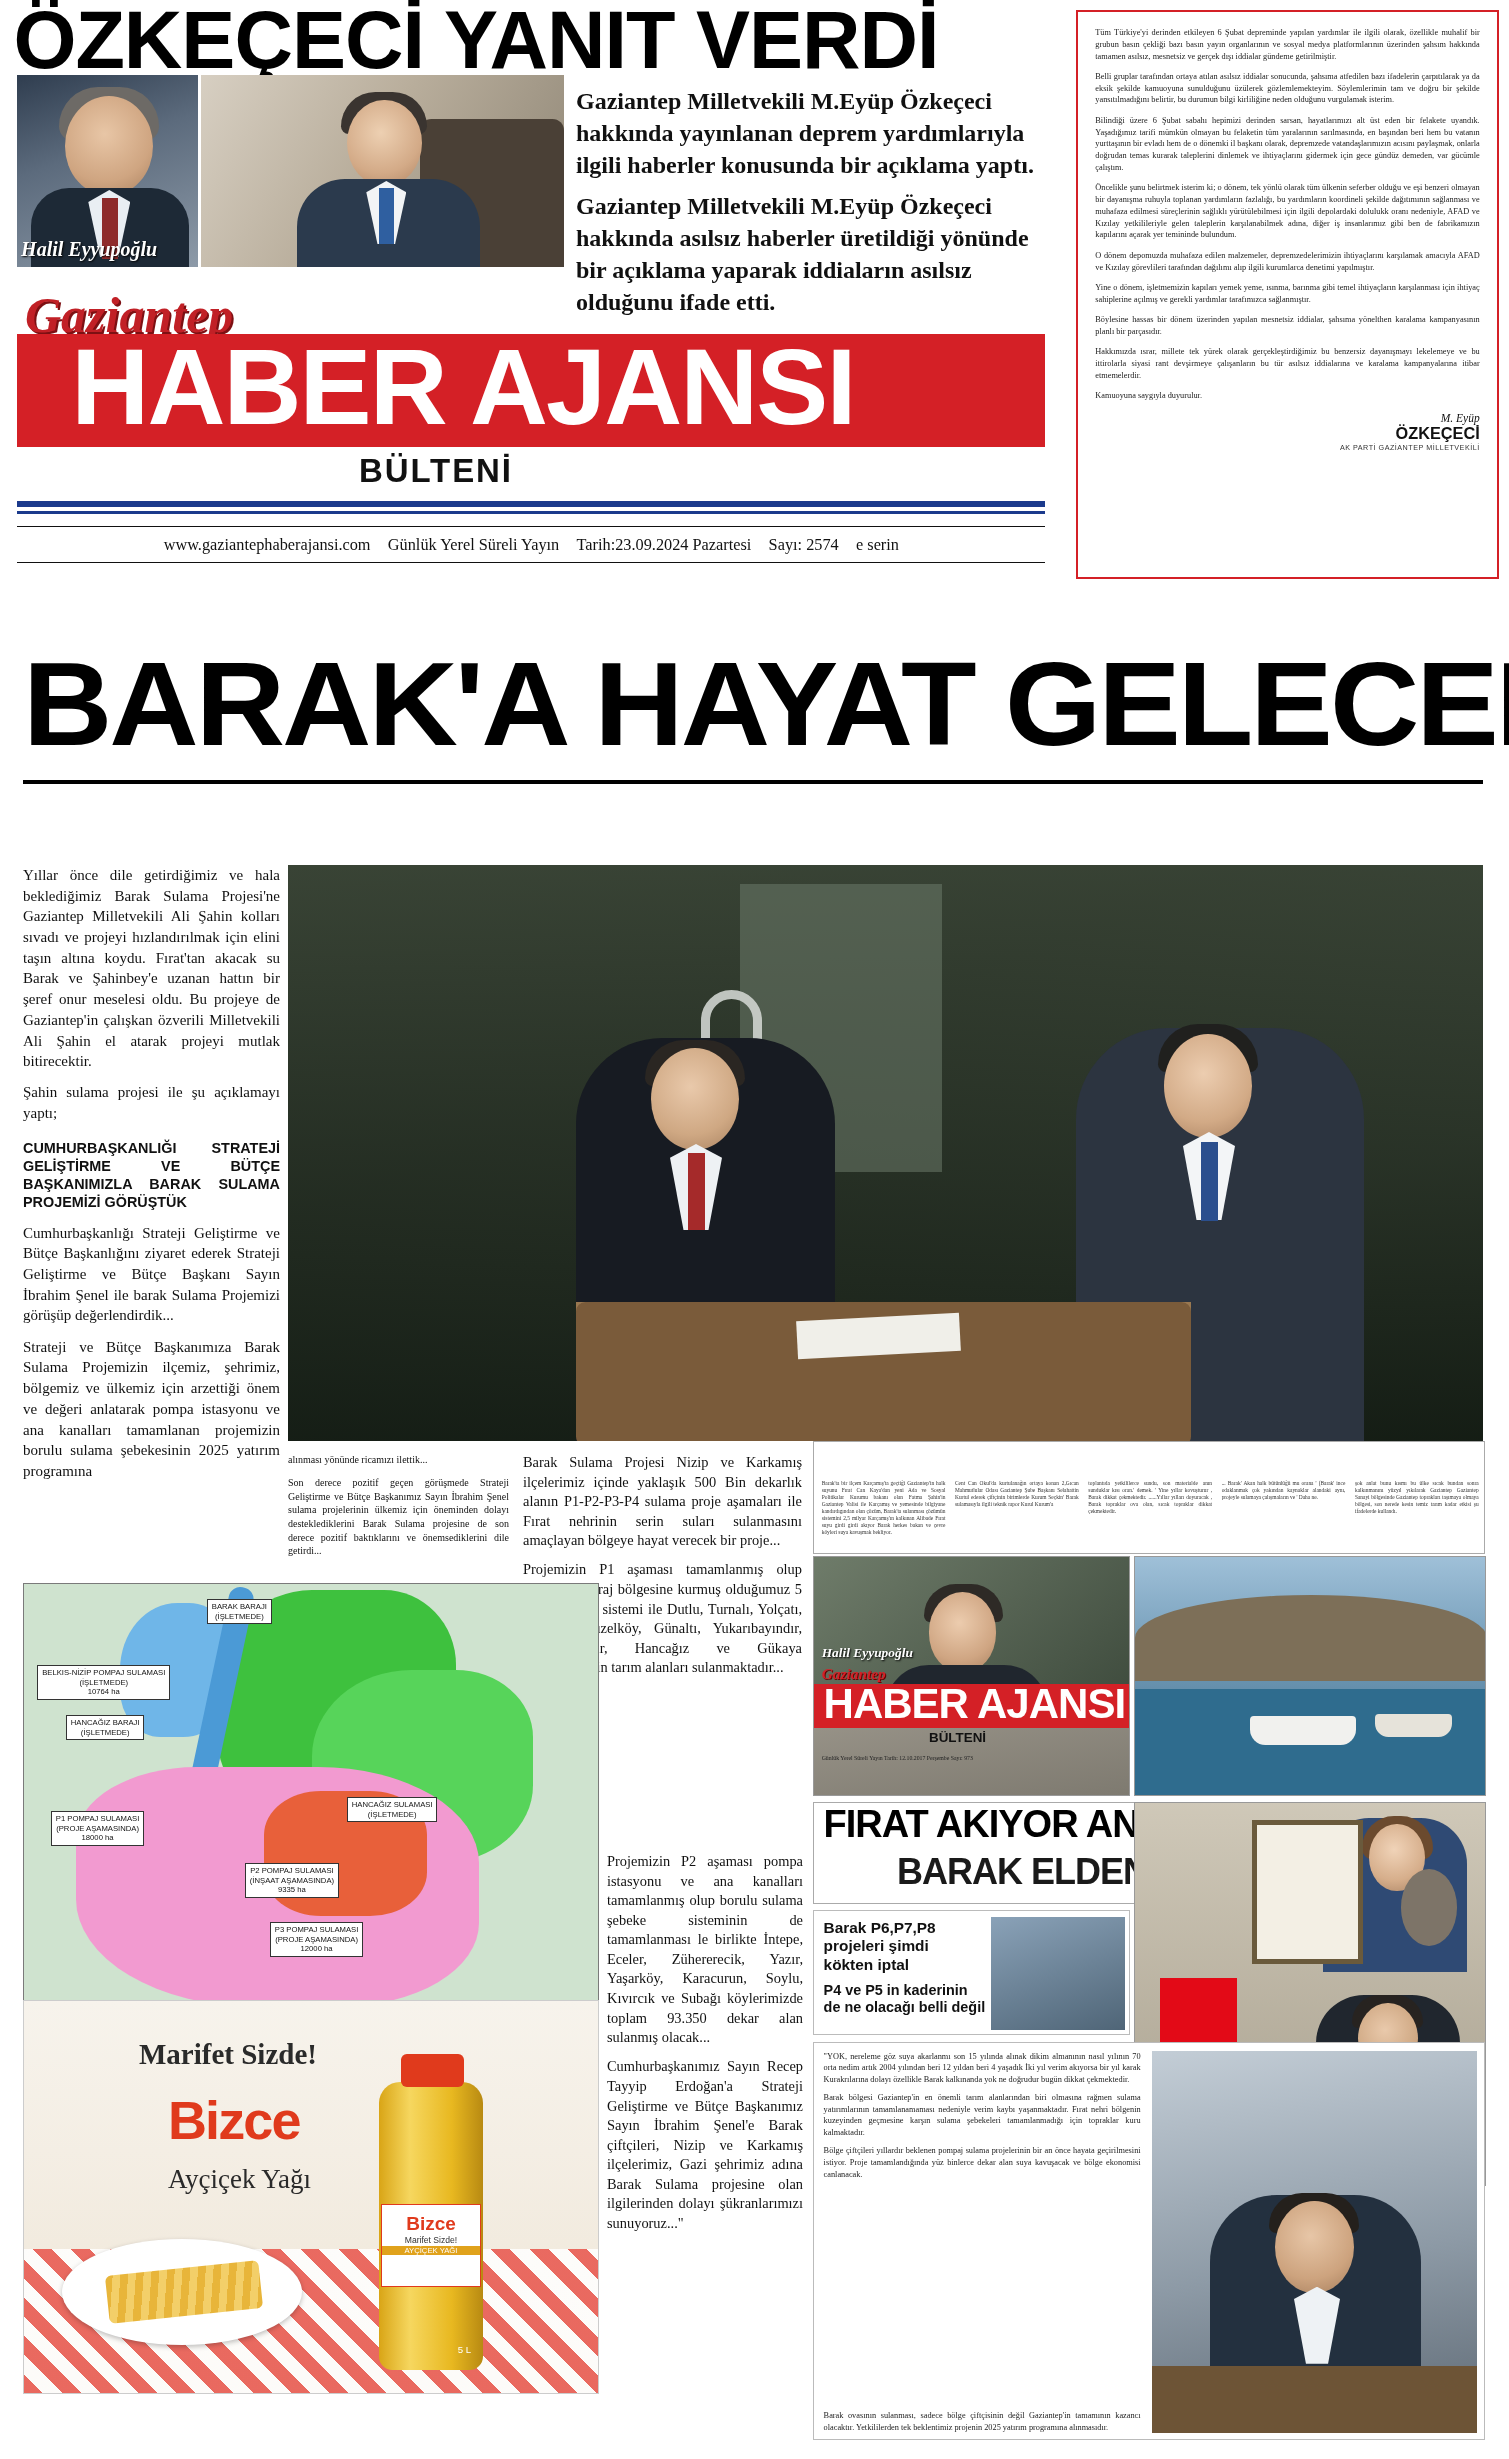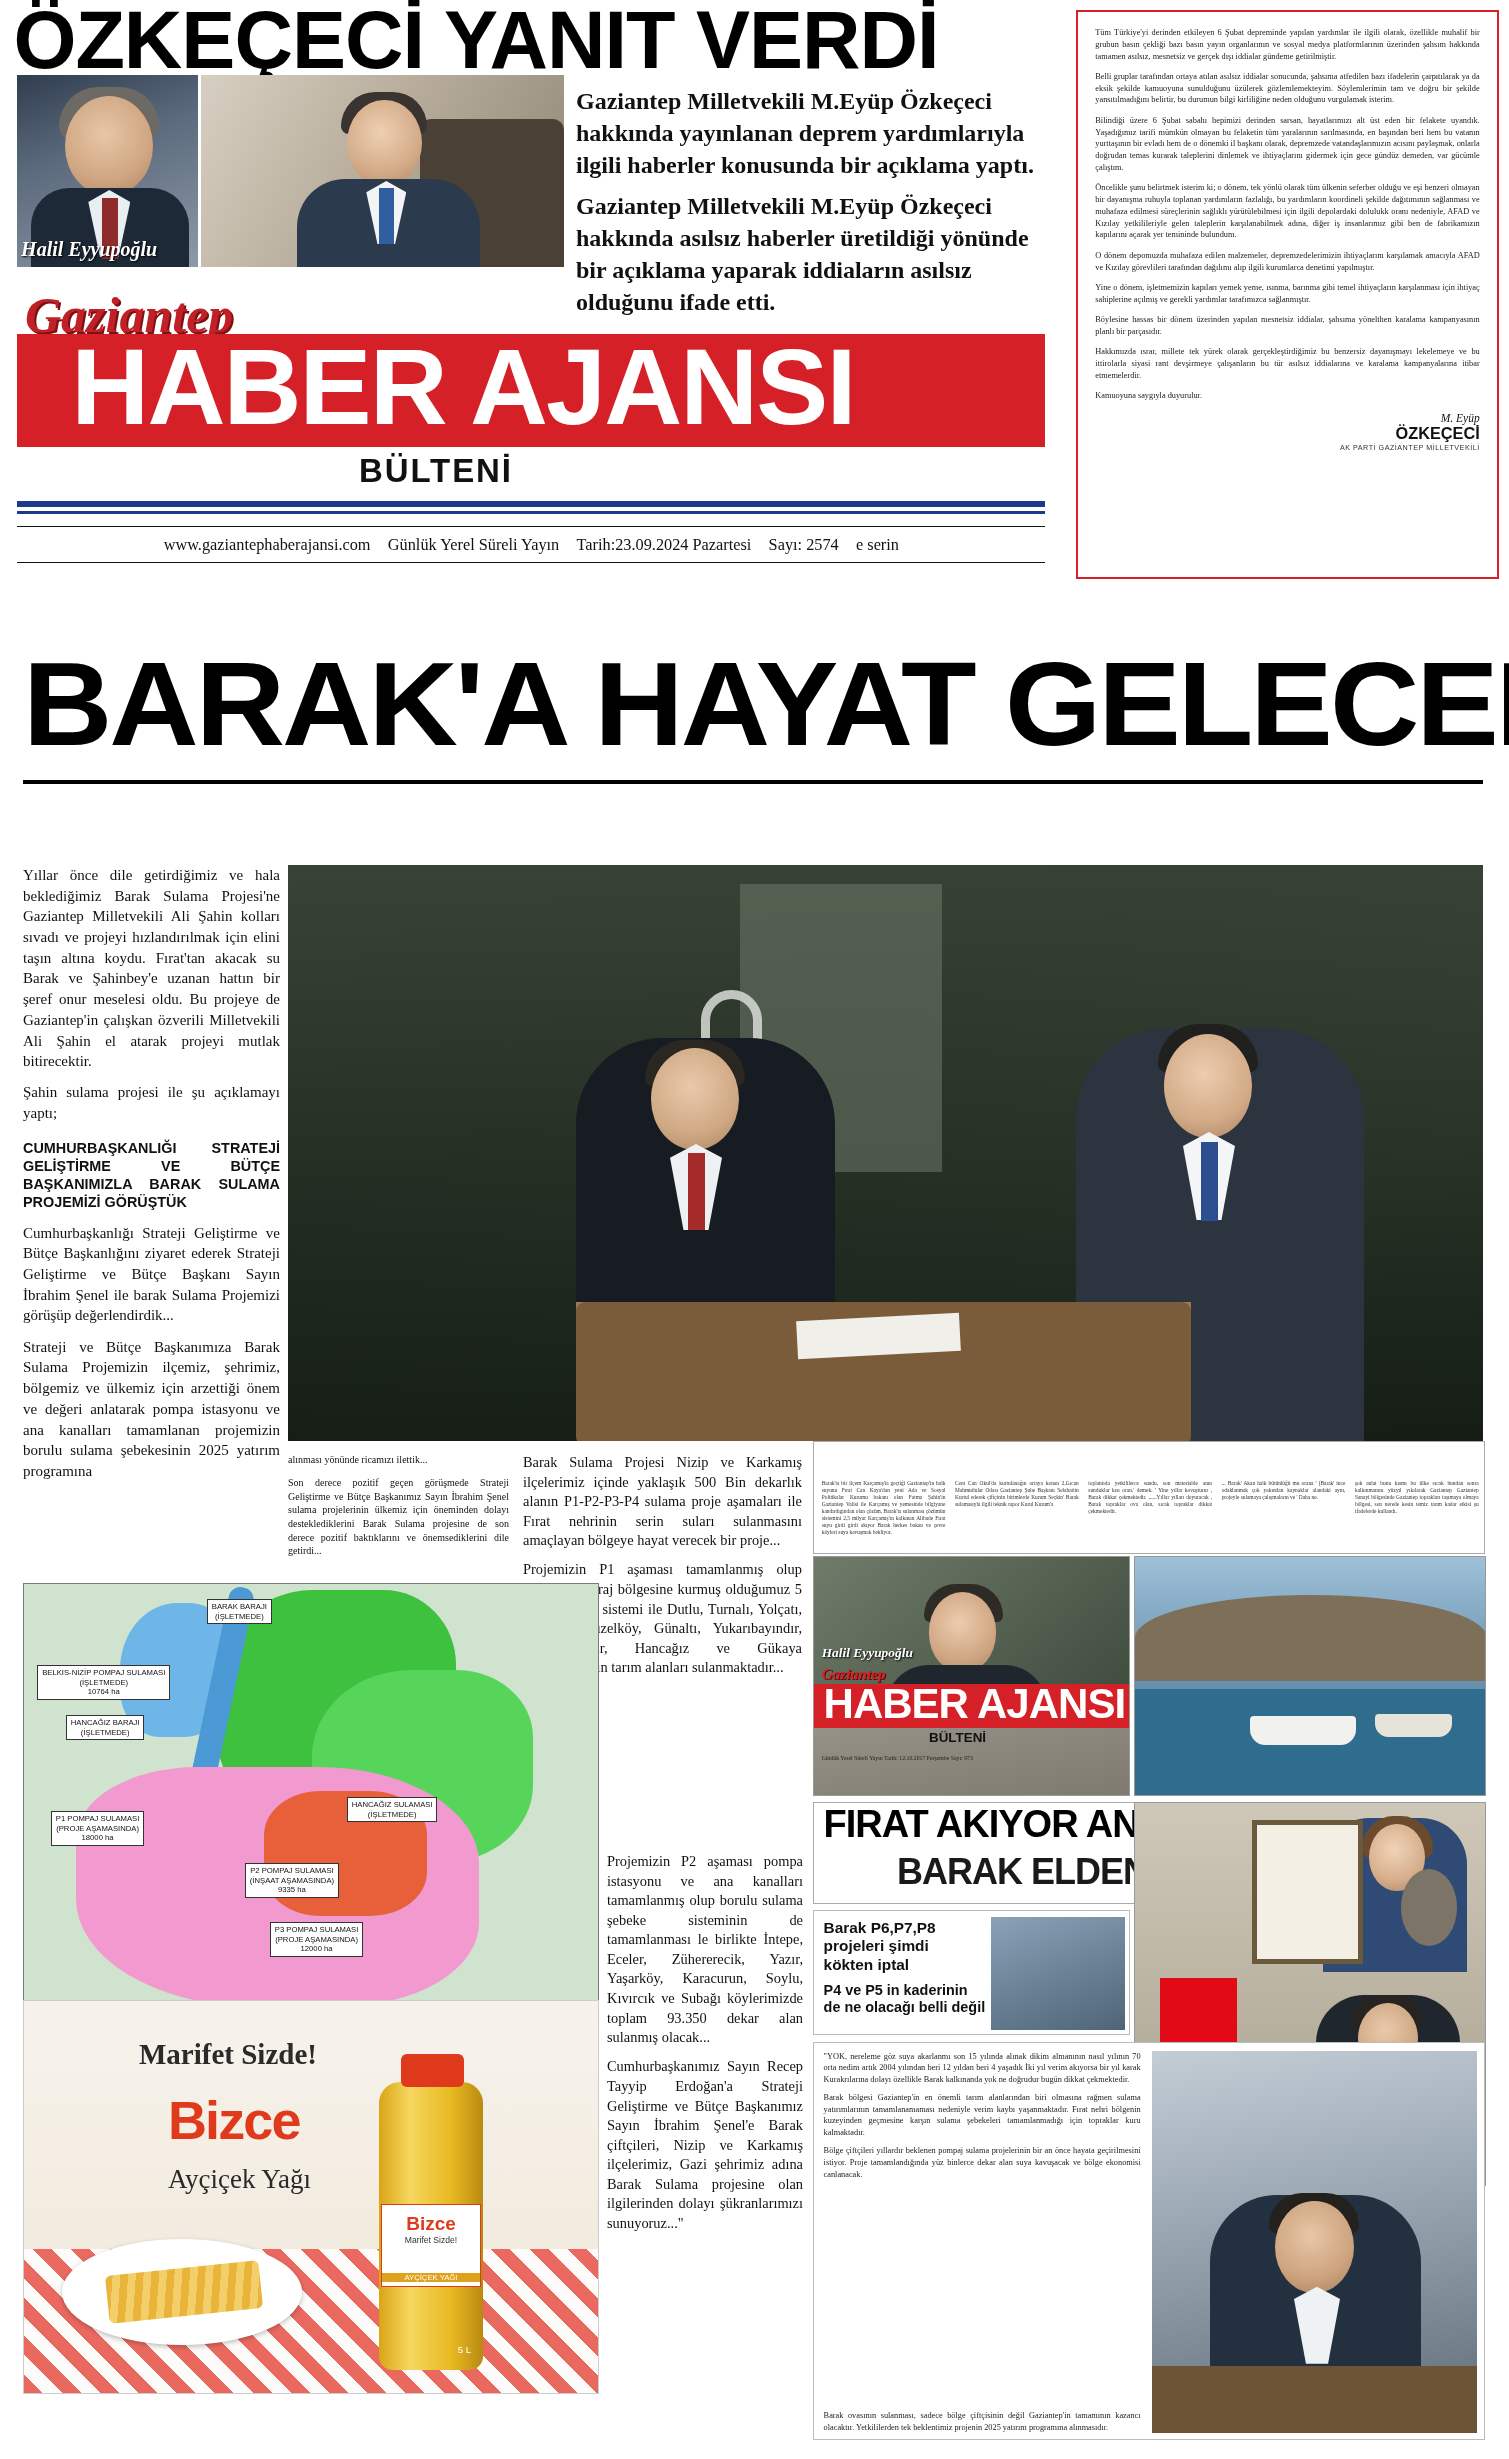--- a/index.html
+++ b/index.html
@@ -212,21 +212,21 @@
   .ad-plate { position:absolute; left:38px; bottom:48px; width:240px; height:106px; background:#fff; border-radius:50%; box-shadow:0 1.9px 5.8px rgba(0,0,0,.25); }
   .ad-fries { position:absolute; left:83px; bottom:77px; width:154px; height:48px;
     background:repeating-linear-gradient(100deg,#e8b53a 0 7.7px,#f3cf69 7.7px 15.4px); border-radius:5.8px; transform:rotate(-6deg); }
   .ad-bottle { position:absolute; right:115px; bottom:23px; width:104px; height:288px;
     background:linear-gradient(90deg,#d9a516 0%,#f6d75f 30%,#e8b820 70%,#b88a12 100%);
     border-radius:21px 21px 13.4px 13.4px; }
   .ad-bottle-cap { position:absolute; right:134px; bottom:306px; width:63px; height:33px; background:#e03a1c; border-radius:5.8px; }
   .ad-bottle-label { position:absolute; right:117px; bottom:106px; width:100px; height:83px; background:#fff; border:1.9px solid #e03a1c; }
   .ad-bottle-label .bl1 { font-family:"Liberation Sans",sans-serif; font-weight:bold; font-size:19px; color:#e03a1c; text-align:center; margin-top:7.7px;}
   .ad-bottle-label .bl2 { font-family:"Liberation Sans",sans-serif; font-size:8.6px; color:#333; text-align:center;}
-  .ad-bottle-label .bl3 { font-family:"Liberation Sans",sans-serif; font-size:7.7px; color:#fff; background:#e0a21c; text-align:center; margin-top:28px;}
+  .ad-bottle-label .bl3 { font-family:"Liberation Sans",sans-serif; font-size:7.7px; color:#fff; background:#e0a21c; text-align:center; margin-top:1px;}
   .ad-size { position:absolute; right:127px; bottom:38px; font-family:"Liberation Sans",sans-serif; font-size:9.6px; color:#fff; }
 
   
   .clip1 {
     position:absolute; left:813px; top:1441px; width:672px; height:113px;
     background:#fff; border:1px solid #aaa;
   }
   .clip1 .c1head {
     position:absolute; left:7.7px; top:1.9px; width:657px;
     font-family:"Liberation Sans", sans-serif; font-weight:bold; font-size:26px; color:#000; white-space:nowrap;

